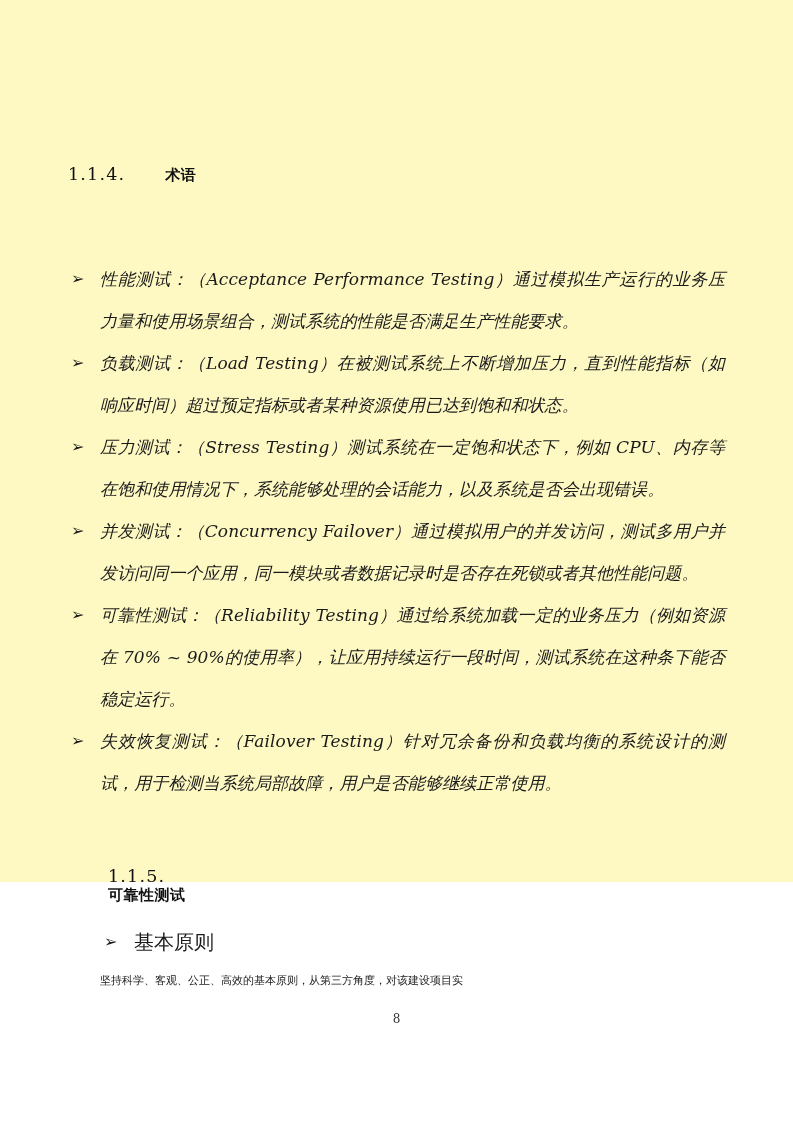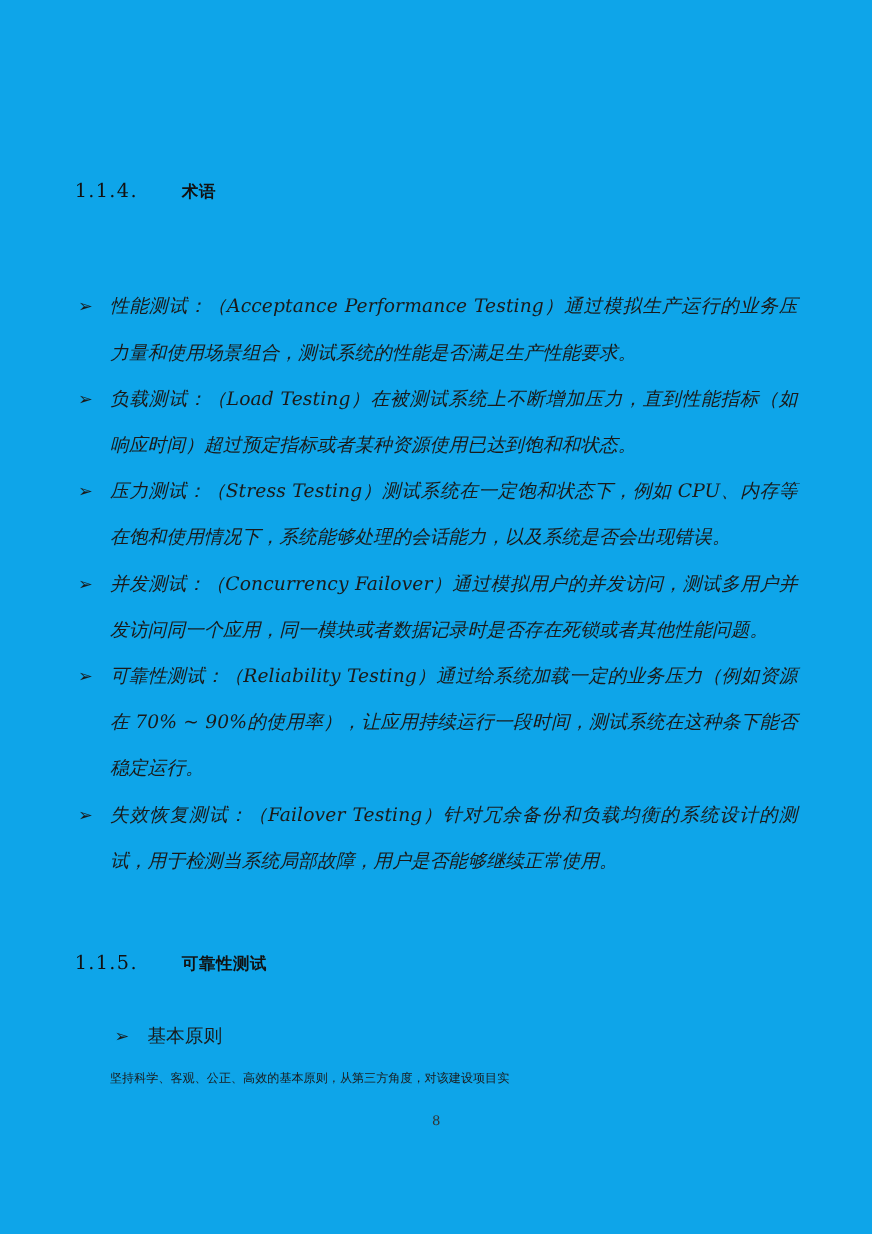--- a/index.html
+++ b/index.html
@@ -14,22 +14,22 @@
     font-family: "DejaVu Serif", "Liberation Serif", serif;
     color: #1a1a1a;
     overflow: hidden;
   }
 
   .page {
     position: absolute;
     left: 0;
     top: 0;
     width: 793px;
-    height: 1122px;
-    background: #0ea5e9;
+    height: 882px;
+    background: #fef9c3;
   }
 
   .content {
     position: absolute;
     left: 68px;
     top: 0;
     width: 657px;
   }
 
   
@@ -48,21 +48,21 @@
   }
   .heading .h-text {
     font-family: "DejaVu Sans", "Liberation Sans", sans-serif;
     font-size: 15px;
     font-weight: bold;
     margin-left: 40px;
     letter-spacing: 0.5px;
   }
 
   #heading-terms { position: absolute; left: 0; top: 164px; }
-  #heading-requirements { position: absolute; left: 0; top: 866px; }
+  #heading-requirements { position: absolute; left: 0; top: 866px; flex-direction: column; }
 
   
   .bullet-list {
     position: absolute;
     left: 0;
     top: 258px;
     width: 657px;
   }
   .bullet-item {
     position: relative;
@@ -101,21 +101,21 @@
   .sub-bullet .arrow {
     position: absolute;
     left: 0;
     top: 0;
     font-family: "DejaVu Sans", "Liberation Sans", sans-serif;
     font-size: 16px;
     line-height: 34px;
   }
   .sub-bullet .btext {
     font-family: "DejaVu Serif", "Liberation Serif", serif;
-    font-size: 17px;
+    font-size: 20px;
     line-height: 34px;
     color: #1a1a1a;
   }
 
   
   .body-para {
     position: absolute;
     left: 32px;
     top: 960px;
     width: 625px;

